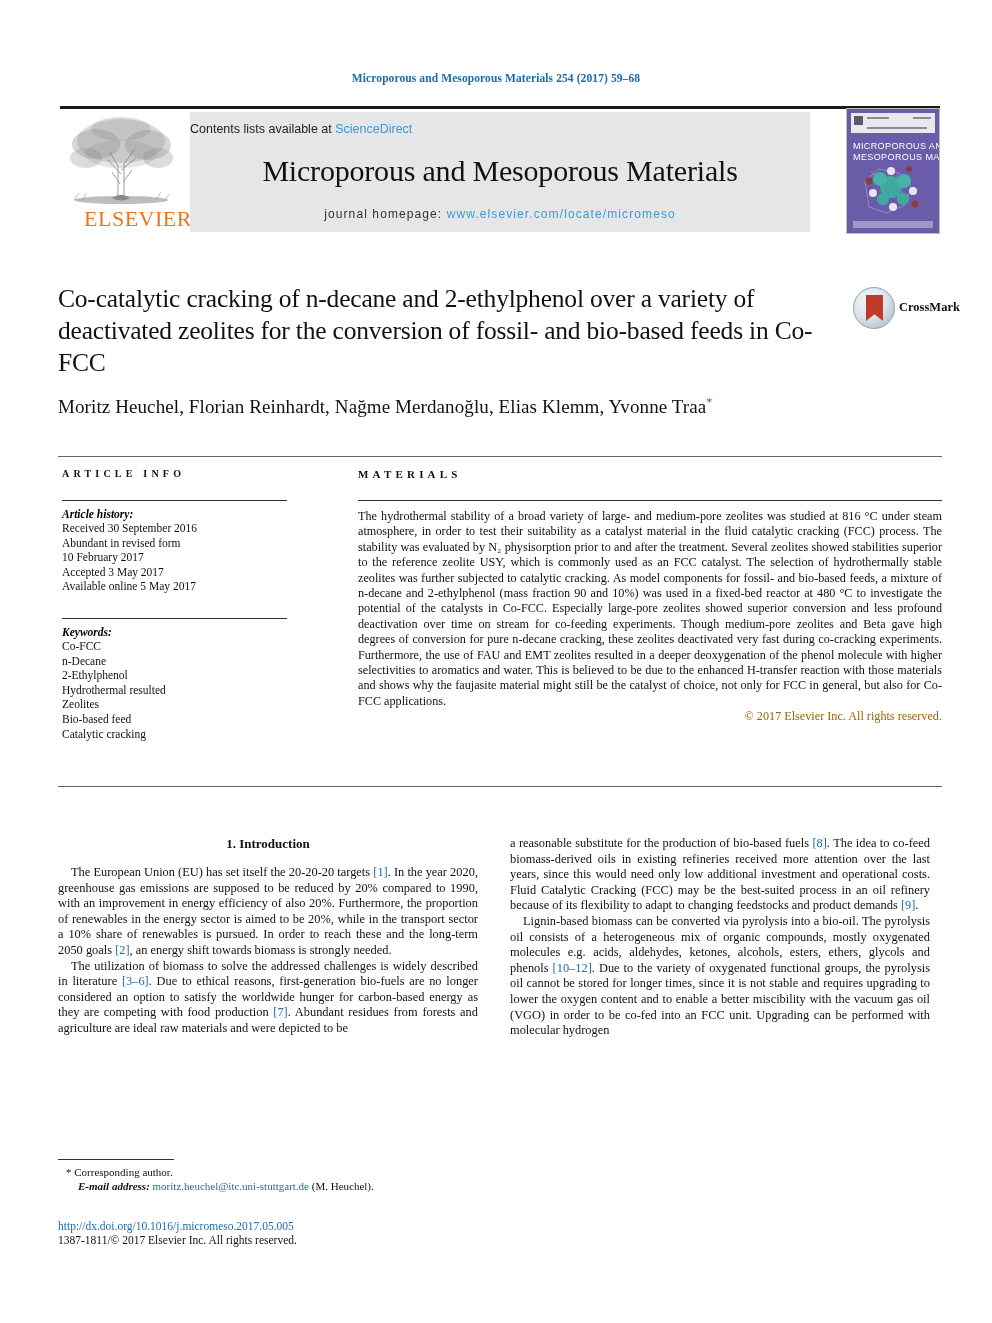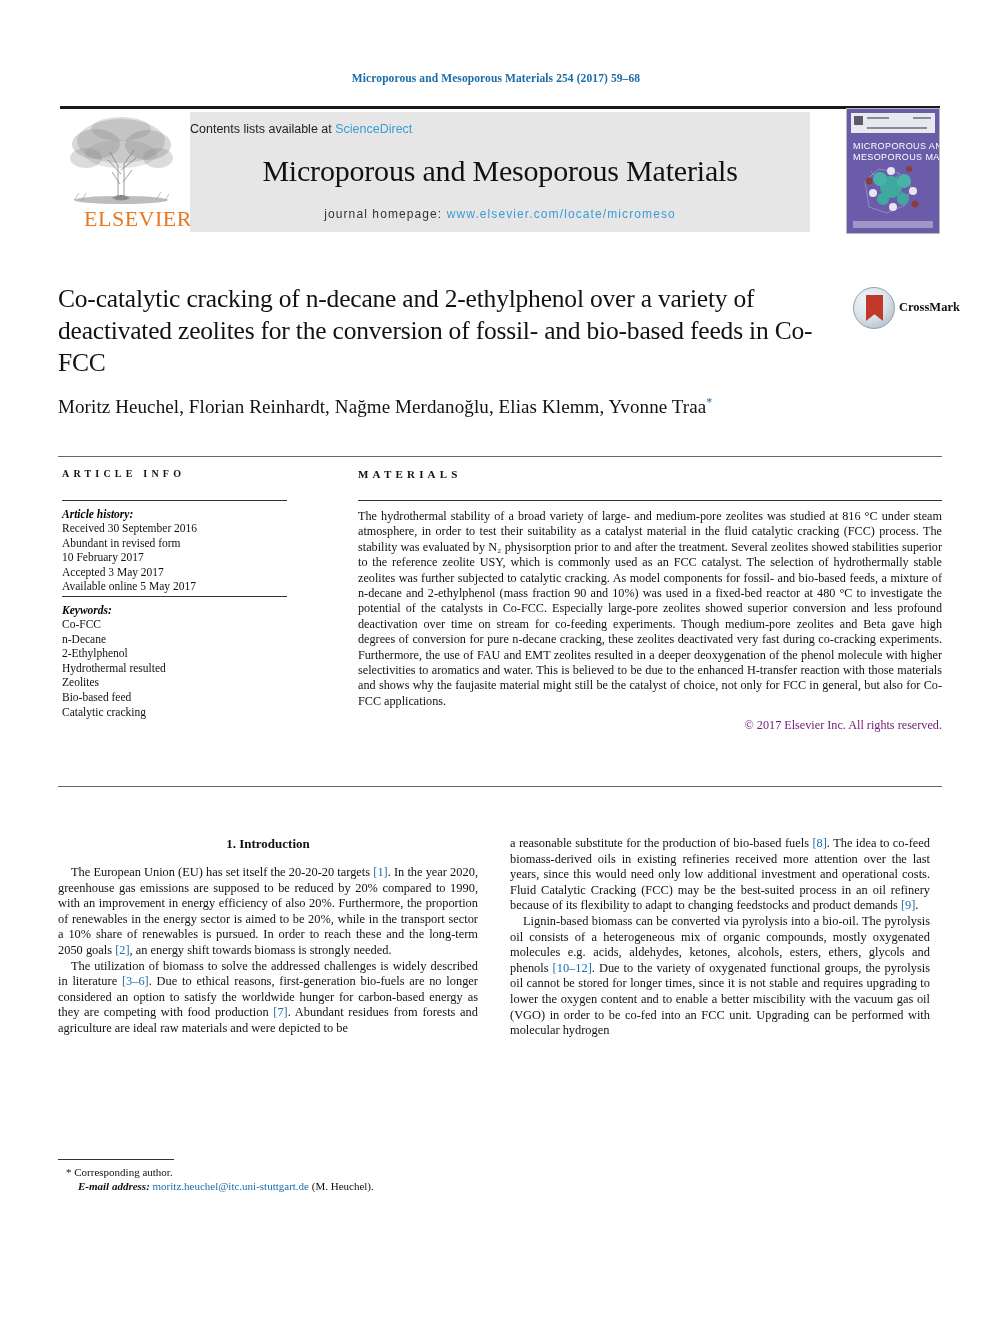--- a/index.html
+++ b/index.html
@@ -254,21 +254,21 @@
     font-size: 11.5px;
     margin: 0 0 1px 0;
   }
   .info-line {
     font-family: "Liberation Serif", serif;
     font-size: 11.5px;
     line-height: 14.6px;
     color: #111;
   }
   .kw-block {
-    margin-top: 2px;
+    margin-top: 24px;
   }
 
   .abstract-col {
     position: absolute;
     top: 500px;
     left: 358px;
     width: 584px;
   }
   .abstract-rule {
     width: 584px;
@@ -282,22 +282,21 @@
     line-height: 15.4px;
     text-align: justify;
     color: #111;
     margin: 0;
     hyphens: auto;
   }
   .copyright-line {
     font-family: "Liberation Serif", serif;
     font-size: 12.2px;
     text-align: right;
-    margin-top: 9px;
-    color: #701a75;
+    color: #a16207;
   }
   .sec-rule-bot {
     position: absolute;
     top: 786px;
     left: 58px;
     width: 884px;
     height: 1px;
     background: #666;
   }
 
@@ -535,14 +534,18 @@
       <span class="star">*</span>
       <span>Corresponding author.</span>
     </div>
     <div class="fn-line" style="margin-left:20px">
       <span class="fn-em">E-mail address:</span>
       <span class="fn-mail">moritz.heuchel@itc.uni-stuttgart.de</span>
       <span>(M. Heuchel).</span>
     </div>
   </div>
 
+  <div class="doi-block">
+    <div class="doi-link">http://dx.doi.org/10.1016/j.micromeso.2017.05.005</div>
+    <div class="issn-line">1387-1811/© 2017 Elsevier Inc. All rights reserved.</div>
+  </div>
 
 </div>
 
 </body></html>

